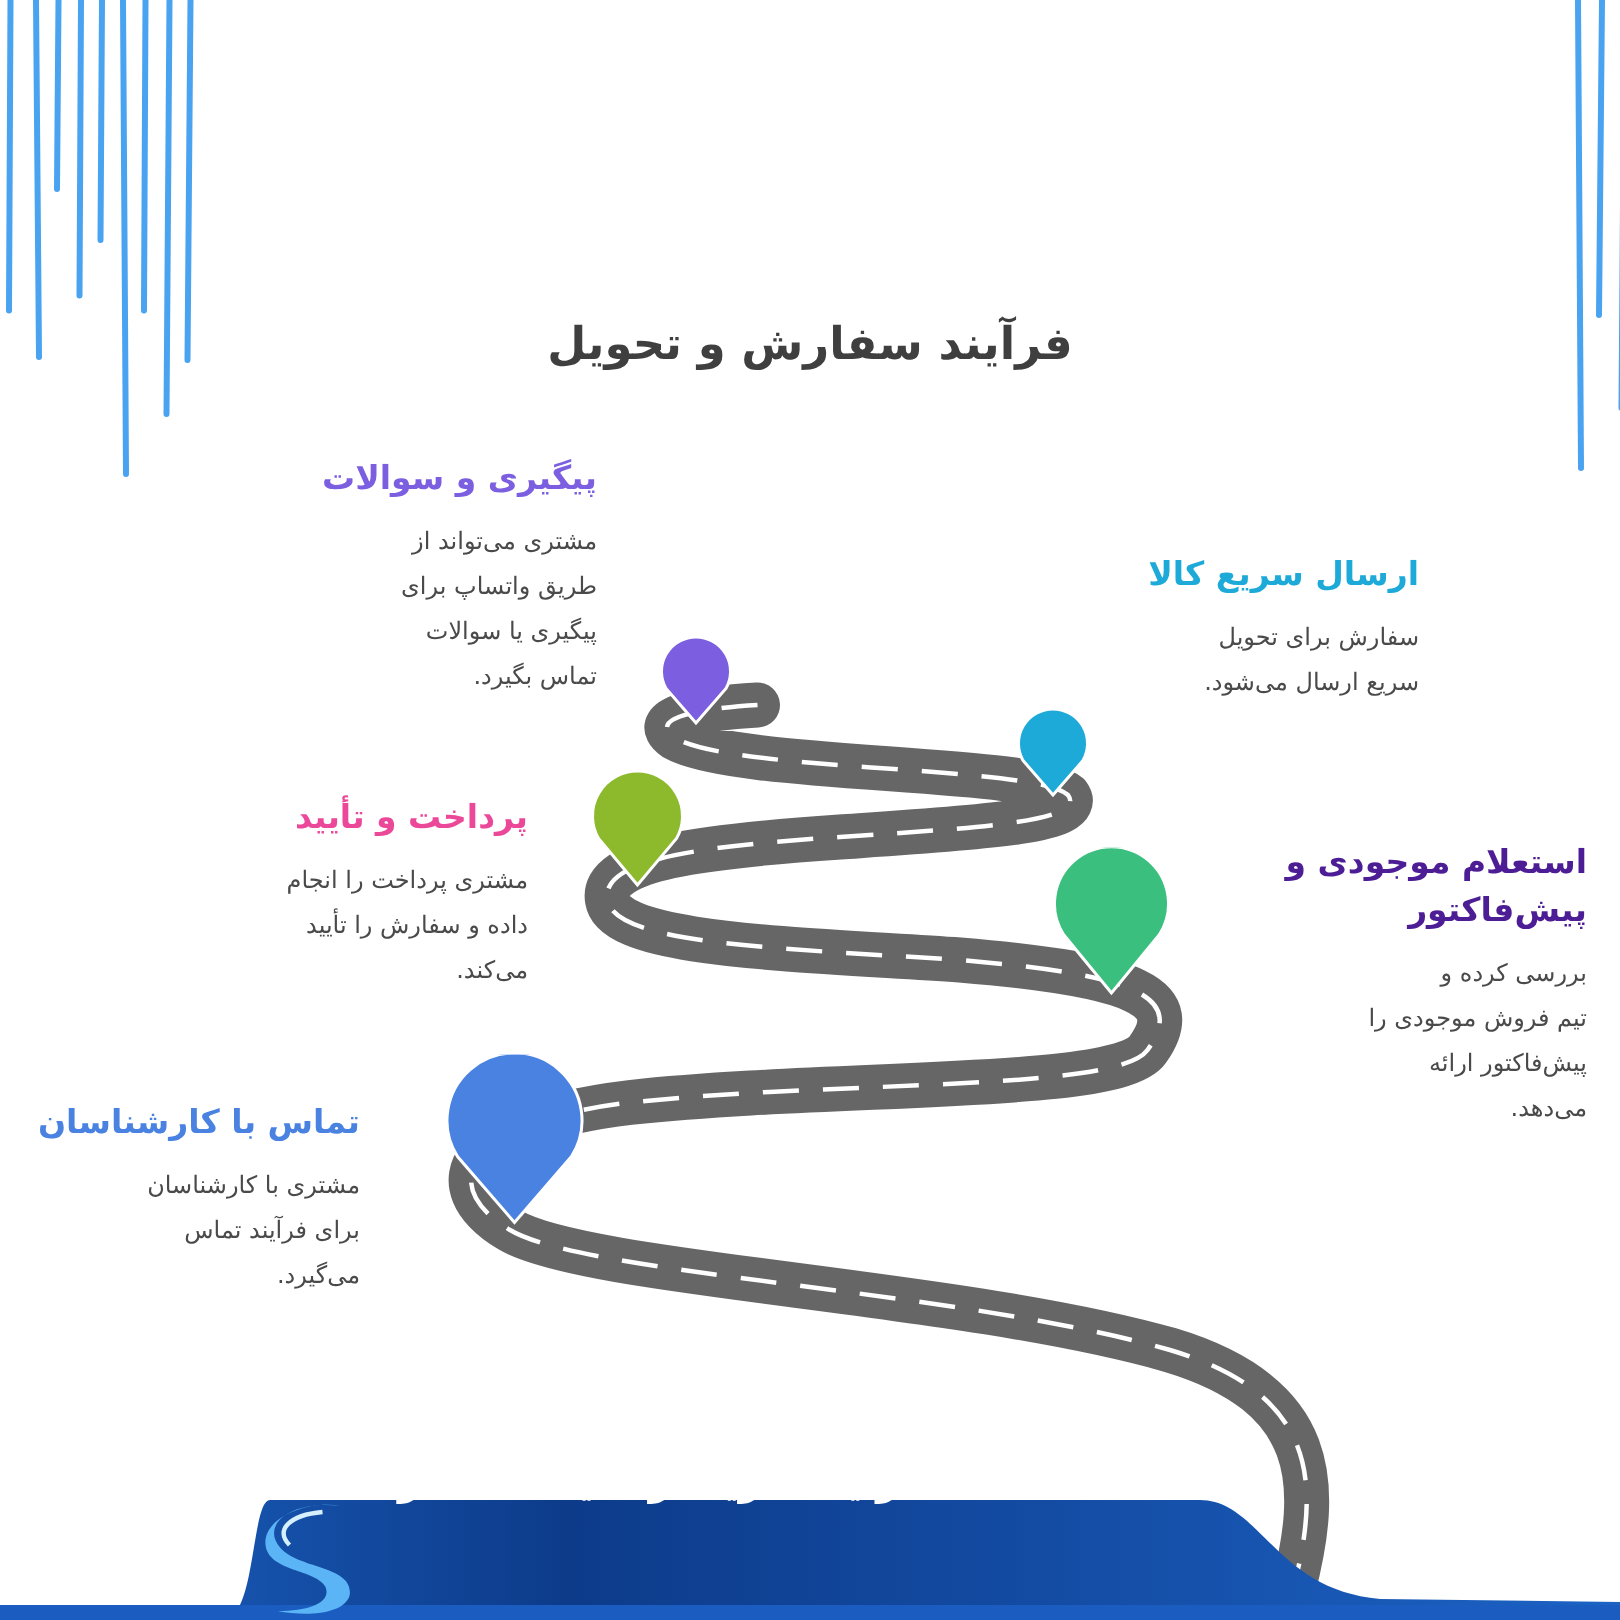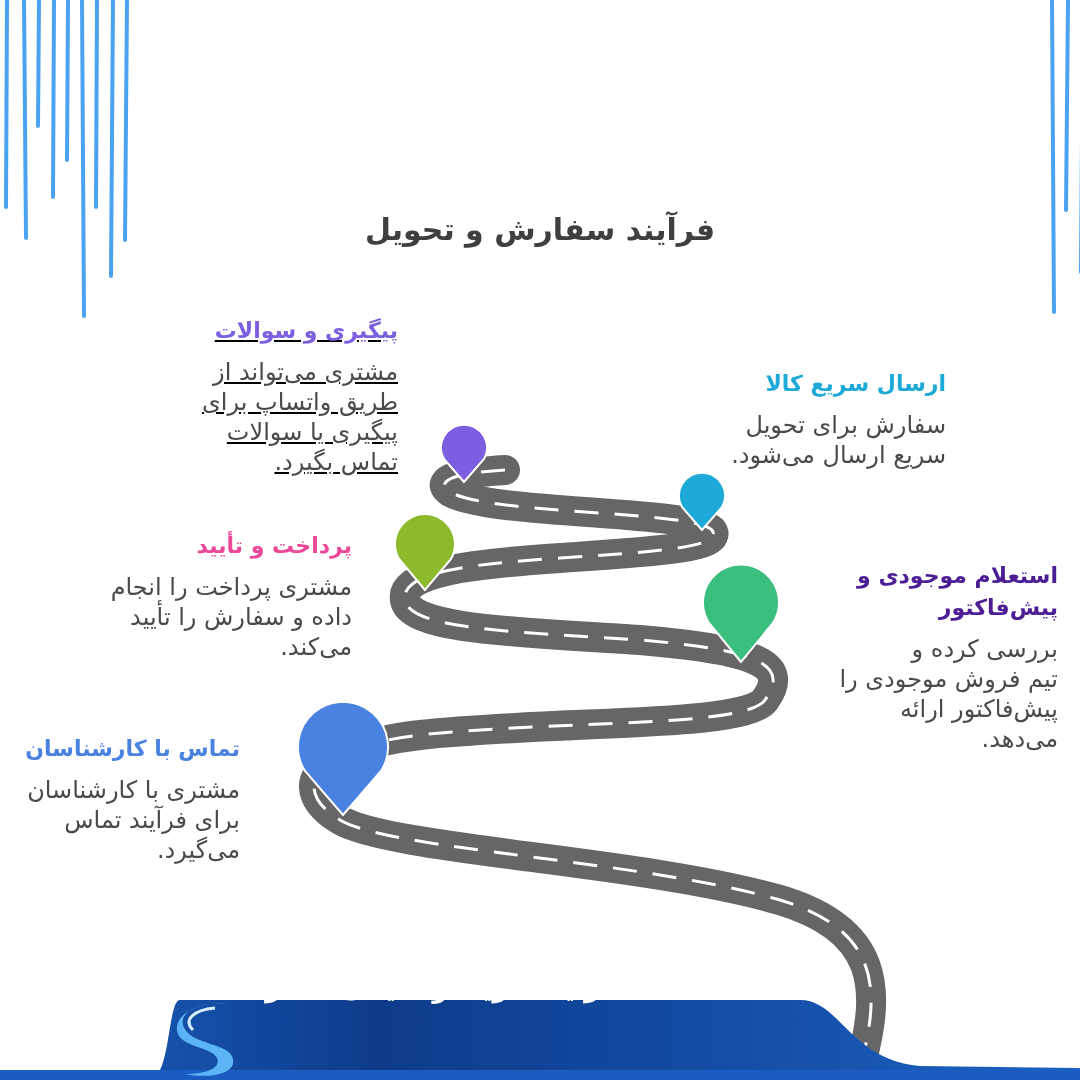--- a/index.html
+++ b/index.html
@@ -1,21 +1,21 @@
 <!DOCTYPE html>
 <html><head>
 <meta charset="utf-8">
 <style>
   html, body { margin:0; padding:0; }
   body { width:1080px; height:1080px; position:relative; overflow:hidden; background:#ffffff; font-family:"DejaVu Sans", sans-serif; }
   .abs { position:absolute; }
   .title { position:absolute; left:0; width:1080px; top:212px; text-align:center; font-size:30px; font-weight:bold; color:#3f3f3f; direction:rtl; }
   .block { position:absolute; direction:rtl; text-align:right; }
   .heading { font-size:22px; font-weight:bold; line-height:32px; }
-  .desc { font-size:24px; color:#4a4a4a; line-height:30px; margin-top:10px; }
+  .desc { font-size:16px; color:#4a4a4a; line-height:30px; margin-top:10px; }
   .line { display:block; white-space:nowrap; }
   .footer-text { position:absolute; left:0; width:884px; top:972px; text-align:center; direction:rtl; font-size:27px; font-weight:bold; color:#ffffff; }
 </style>
 </head>
 <body>
 
 <svg class="abs" style="left:0;top:0" width="140" height="330">
   <g stroke="#4aa3f0" stroke-width="4" stroke-linecap="round">
     <line x1="7" y1="0" x2="6" y2="207"></line>
     <line x1="24" y1="0" x2="26" y2="238"></line>
@@ -53,21 +53,21 @@
 <svg class="abs" style="left:392px;top:512px" width="66" height="80" viewBox="0 0 66 80">
   <path d="M33 78 L7 47 A30 30 0 1 1 59 47 Z" fill="#8dba2d" stroke="#ffffff" stroke-width="2"></path>
 </svg>
 <svg class="abs" style="left:677px;top:472px" width="50" height="60" viewBox="0 0 50 60">
   <path d="M25 58 L5 35 A23 23 0 1 1 45 35 Z" fill="#1eaad8" stroke="#ffffff" stroke-width="2"></path>
 </svg>
 <svg class="abs" style="left:439px;top:424px" width="50" height="60" viewBox="0 0 50 60">
   <path d="M25 58 L5 35 A23 23 0 1 1 45 35 Z" fill="#7b5fe0" stroke="#ffffff" stroke-width="2"></path>
 </svg>
 
-<div class="block" style="right:682px;top:315px;text-decoration:underline;">
+<div class="block" style="right:682px;top:304px;">
   <div class="heading" style="color:#7b5fe0">پیگیری و سوالات</div>
   <div class="desc">
     <span class="line">مشتری می‌تواند از</span>
     <span class="line">طریق واتساپ برای</span>
     <span class="line">پیگیری یا سوالات</span>
     <span class="line">تماس بگیرد.</span>
   </div>
 </div>
 
 <div class="block" style="right:134px;top:368px;">

